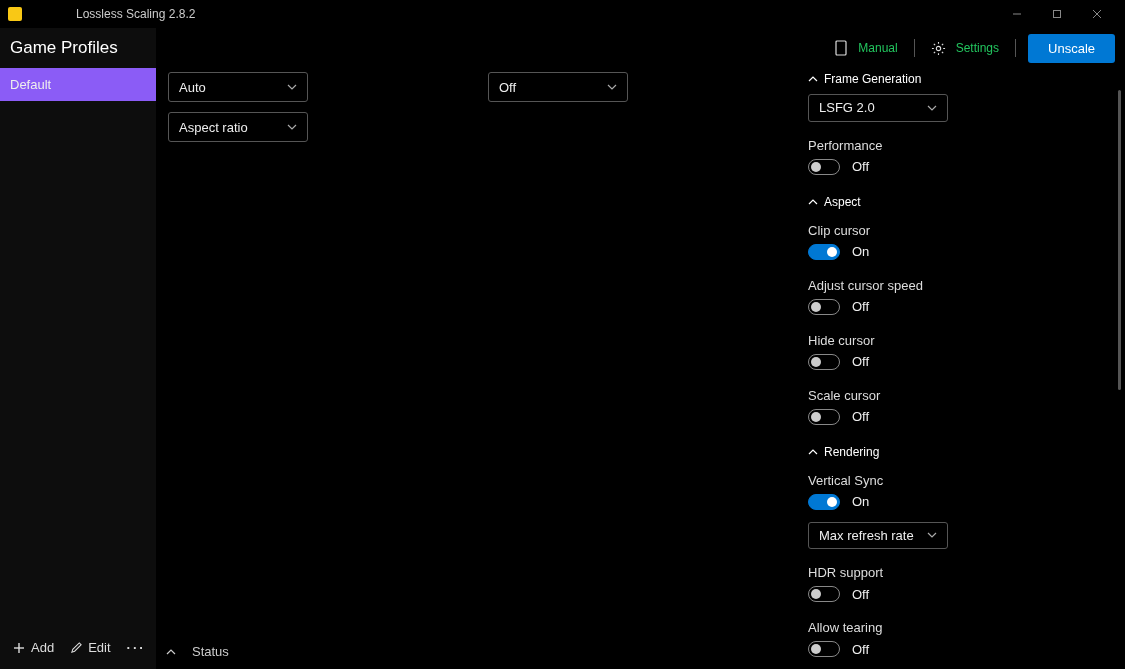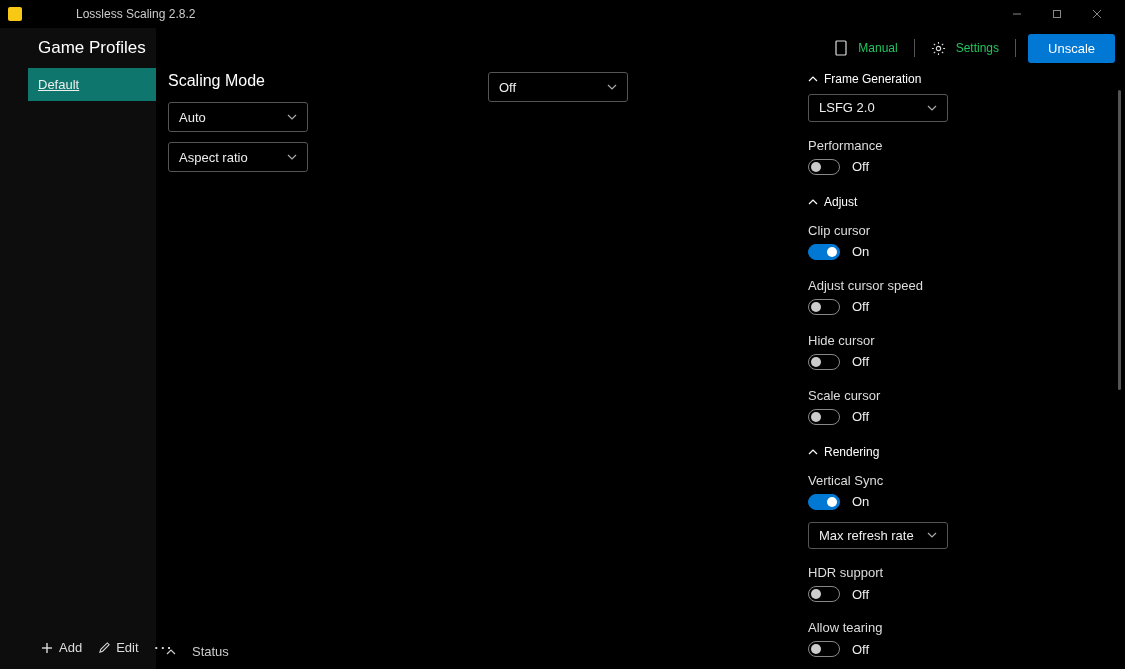--- a/index.html
+++ b/index.html
@@ -6,24 +6,24 @@
 html, body { width: 1125px; height: 669px; background: #000; color: #fff; overflow: hidden; }
 
 .titlebar { height: 28px; display: flex; align-items: center; padding: 0 8px; font-size: 12px; color: #ccc; gap: 48px; }
 .titlebar .app-icon { width: 14px; height: 14px; background: #f9c815; border-radius: 2px; margin-right: 6px; position: relative; }
 .titlebar .title-text { flex: 1; }
 .titlebar .winbtns { display: flex; align-items: center; gap: 0; }
 .titlebar .winbtn { width: 40px; height: 28px; display: flex; align-items: center; justify-content: center; color: #888; font-size: 12px; cursor: pointer; }
 .titlebar .winbtn svg { stroke: #888; }
 
 .layout { display: flex; height: calc(669px - 28px); }
-.sidebar { width: 156px; background: #0d0d0d; display: flex; flex-direction: column; padding-left: 28px; }
+.sidebar { width: 156px; background: #0d0d0d; display: flex; flex-direction: column; }
 .sidebar-header { font-size: 17px; padding: 10px 10px 10px 10px; color: #fff; font-weight: 400; }
 .sidebar-item { padding: 9px 10px; font-size: 13px; color: #eee; cursor: pointer; }
-.sidebar-item.active { background: #0f766e; text-decoration: underline; }
+.sidebar-item.active { background: #8b5cf6; }
 .sidebar-spacer { flex: 1; }
 .sidebar-footer { display: flex; align-items: center; gap: 4px; padding: 8px 6px 10px 6px; color: #ddd; font-size: 13px; }
 .sf-btn { display: flex; align-items: center; gap: 5px; padding: 4px 6px; cursor: pointer; color: #ddd; }
 .sf-btn svg { stroke: #ddd; }
 .sf-more { padding: 4px 6px; cursor: pointer; color: #ddd; letter-spacing: 2px; font-weight: bold; }
 
 .main { flex: 1; display: flex; flex-direction: column; position: relative; }
 .topbar { height: 40px; display: flex; align-items: center; justify-content: flex-end; padding: 0 10px; gap: 0; }
 .topbar .tb-group { display: flex; align-items: center; gap: 10px; padding: 0 16px; color: #22c55e; font-size: 12px; cursor: pointer; }
 .topbar .tb-sep { width: 1px; height: 18px; background: #555; }
@@ -127,21 +127,20 @@
       </div>
       <div class="tb-sep"></div>
       <div class="tb-btn">
         <span>Unscale</span>
       </div>
     </div>
 
     <div class="content">
 
       <div class="col col-left">
-        <div class="section-title">Scaling Mode</div>
         <div class="select">
           <span>Auto</span>
           <svg width="10" height="6" viewBox="0 0 10 6" fill="none">
               <path d="M1 1l4 4 4-4" stroke-width="1.2"></path>
             </svg>
         </div>
         <div class="select">
           <span>Aspect ratio</span>
           <svg width="10" height="6" viewBox="0 0 10 6" fill="none">
               <path d="M1 1l4 4 4-4" stroke-width="1.2"></path>
@@ -177,21 +176,21 @@
           <div class="toggle">
               <div class="knob"></div>
             </div>
           <span class="toggle-text">Off</span>
         </div>
 
         <div class="section-head" style="margin-top:8px;">
           <svg width="10" height="6" viewBox="0 0 10 6" fill="none">
               <path d="M1 5l4-4 4 4" stroke-width="1.2"></path>
             </svg>
-          <span>Adjust</span>
+          <span>Aspect</span>
         </div>
         <div class="setting-label">Clip cursor</div>
         <div class="toggle-row">
           <div class="toggle on">
               <div class="knob"></div>
             </div>
           <span class="toggle-text">On</span>
         </div>
         <div class="setting-label">Adjust cursor speed</div>
         <div class="toggle-row">

